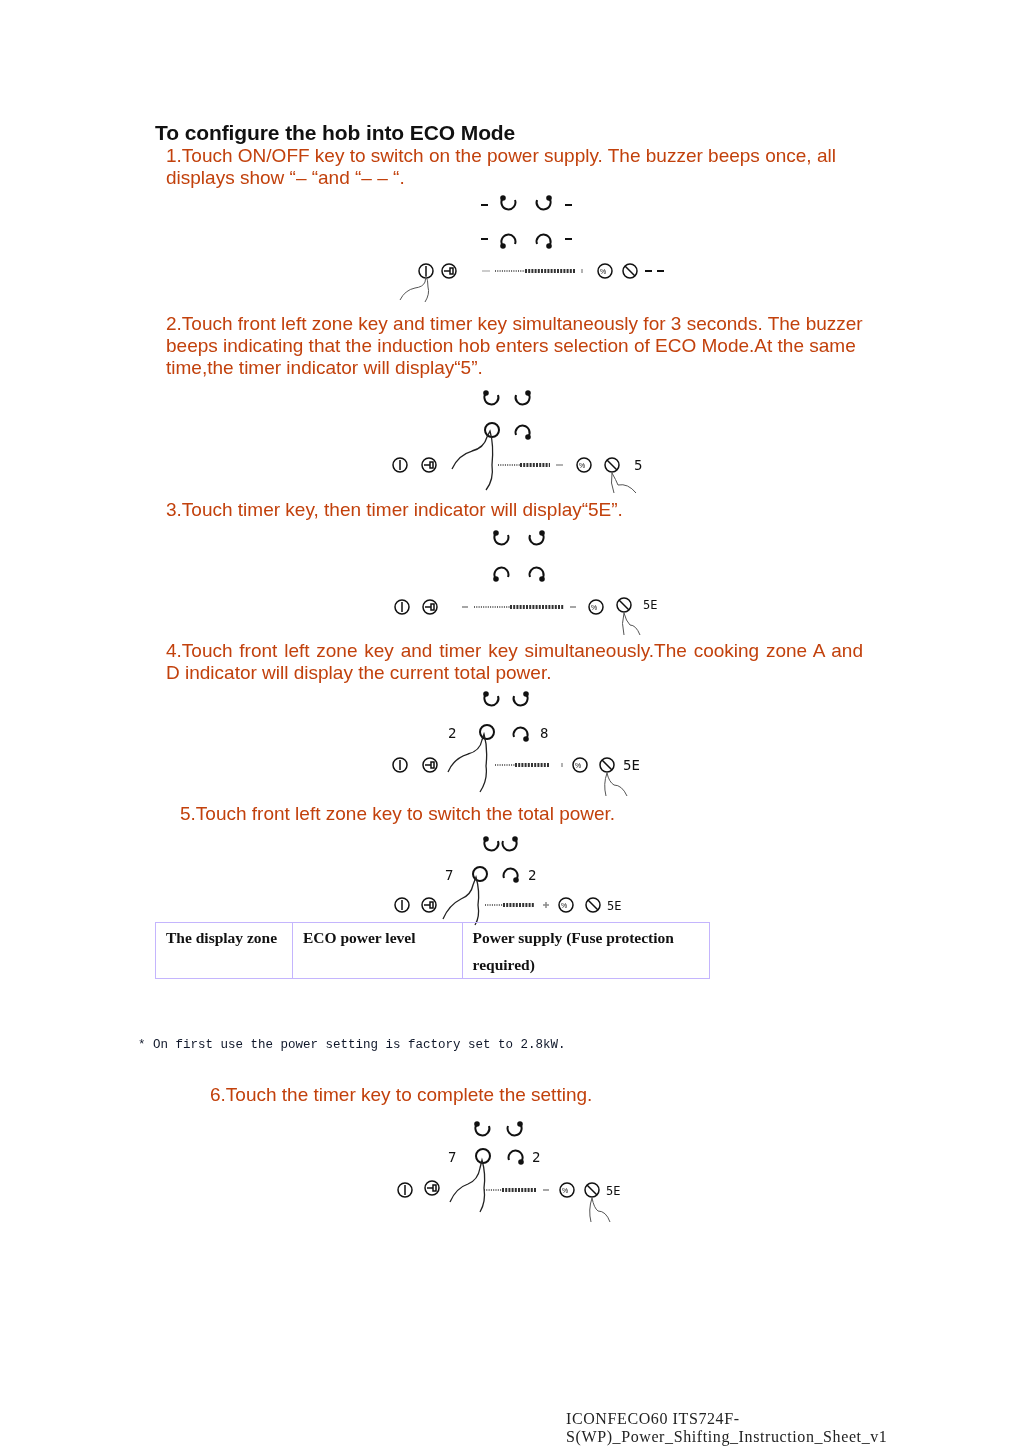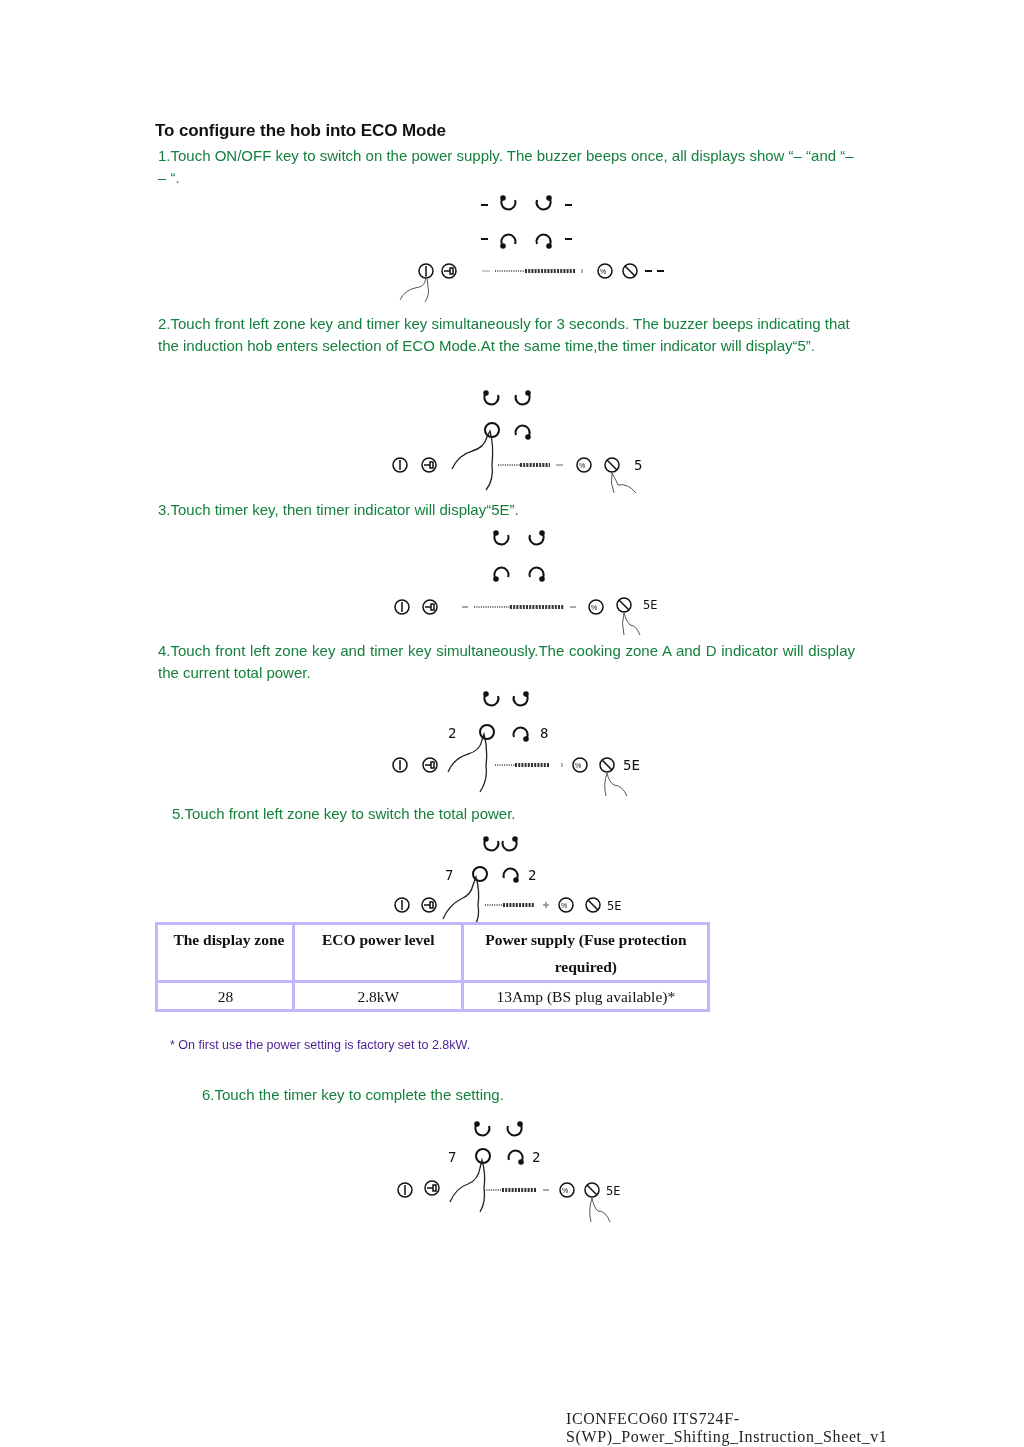--- a/index.html
+++ b/index.html
@@ -1,27 +1,27 @@
 <!DOCTYPE html>
 <html><head>
 <meta charset="utf-8">
 <style>
   html, body { margin:0; padding:0; background:#ffffff; }
   body { width:1024px; height:1447px; position:relative; overflow:hidden; color:#111; font-family:"Liberation Sans", sans-serif; }
   .abs { position:absolute; }
-  .title { left:155px; top:121px; font-size:17px; font-weight:bold; letter-spacing:-0.1px; }
-  .para { left:158px; font-size:15px; line-height:22px; width:700px; color:#15803d; }
+  .title { left:155px; top:121px; font-size:21px; font-weight:bold; letter-spacing:-0.1px; }
+  .para { left:166px; font-size:19px; line-height:22px; width:700px; color:#c2410c; }
   .para.just { text-align:justify; text-align-last:left; width:697px; }
   .diagram { position:absolute; }
   .diagram svg { display:block; overflow:visible; }
   table.eco { position:absolute; left:155px; top:922px; width:555px; border-collapse:collapse; font-family:"Liberation Serif", serif; font-size:15.5px; color:#111; }
-  table.eco td, table.eco th { border:3px solid #c4b5fd; padding:3px 9px 3px 10px; vertical-align:top; line-height:27px; text-align:center; }
+  table.eco td, table.eco th { border:1px solid #c4b5fd; padding:3px 9px 3px 10px; vertical-align:top; line-height:27px; text-align:left; }
   table.eco th { font-weight:bold; padding-top:1px; padding-bottom:0; }
   table.eco td { line-height:21px; padding-top:3px; padding-bottom:2px; }
-  .note { left:170px; top:1038px; font-size:12.5px; color:#4c1d95; }
+  .note { left:138px; top:1038px; font-size:12.5px; color:#0f172a;font-family:Liberation Mono, monospace; }
   .footer { left:566px; top:1410px; font-family:"Liberation Serif", serif; font-size:16px; letter-spacing:0.6px; color:#222; }
   .seg { font-family:"DejaVu Sans Mono", monospace; font-size:14px; fill:#111; }
 </style>
 </head>
 <body>
 
 <div>
 
   <div class="abs title">To configure the hob into ECO Mode</div>
 
@@ -258,25 +258,20 @@
         <col style="width:137px">
         <col style="width:170px">
         <col style="width:248px">
       </colgroup>
     <tbody>
         <tr>
       <th style="padding-left:10px;padding-right:2px;white-space:nowrap;">The display zone</th>
       <th>ECO power level</th>
       <th>Power supply (Fuse protection required)</th>
     </tr>
-    <tr>
-      <td>28</td>
-      <td>2.8kW</td>
-      <td>13Amp (BS plug available)*</td>
-    </tr>
   </tbody>
     </table>
 
   <div class="abs note">* On first use the power setting is factory set to 2.8kW.</div>
 
   <div class="abs para" style="top:1084px;margin-left:44px;">6.Touch the timer key to complete the setting.</div>
 
   <div class="diagram" style="left:390px;top:1118px;">
     <svg width="290" height="115" viewBox="0 0 290 115">
       <g stroke="#111" stroke-width="2" fill="none">

